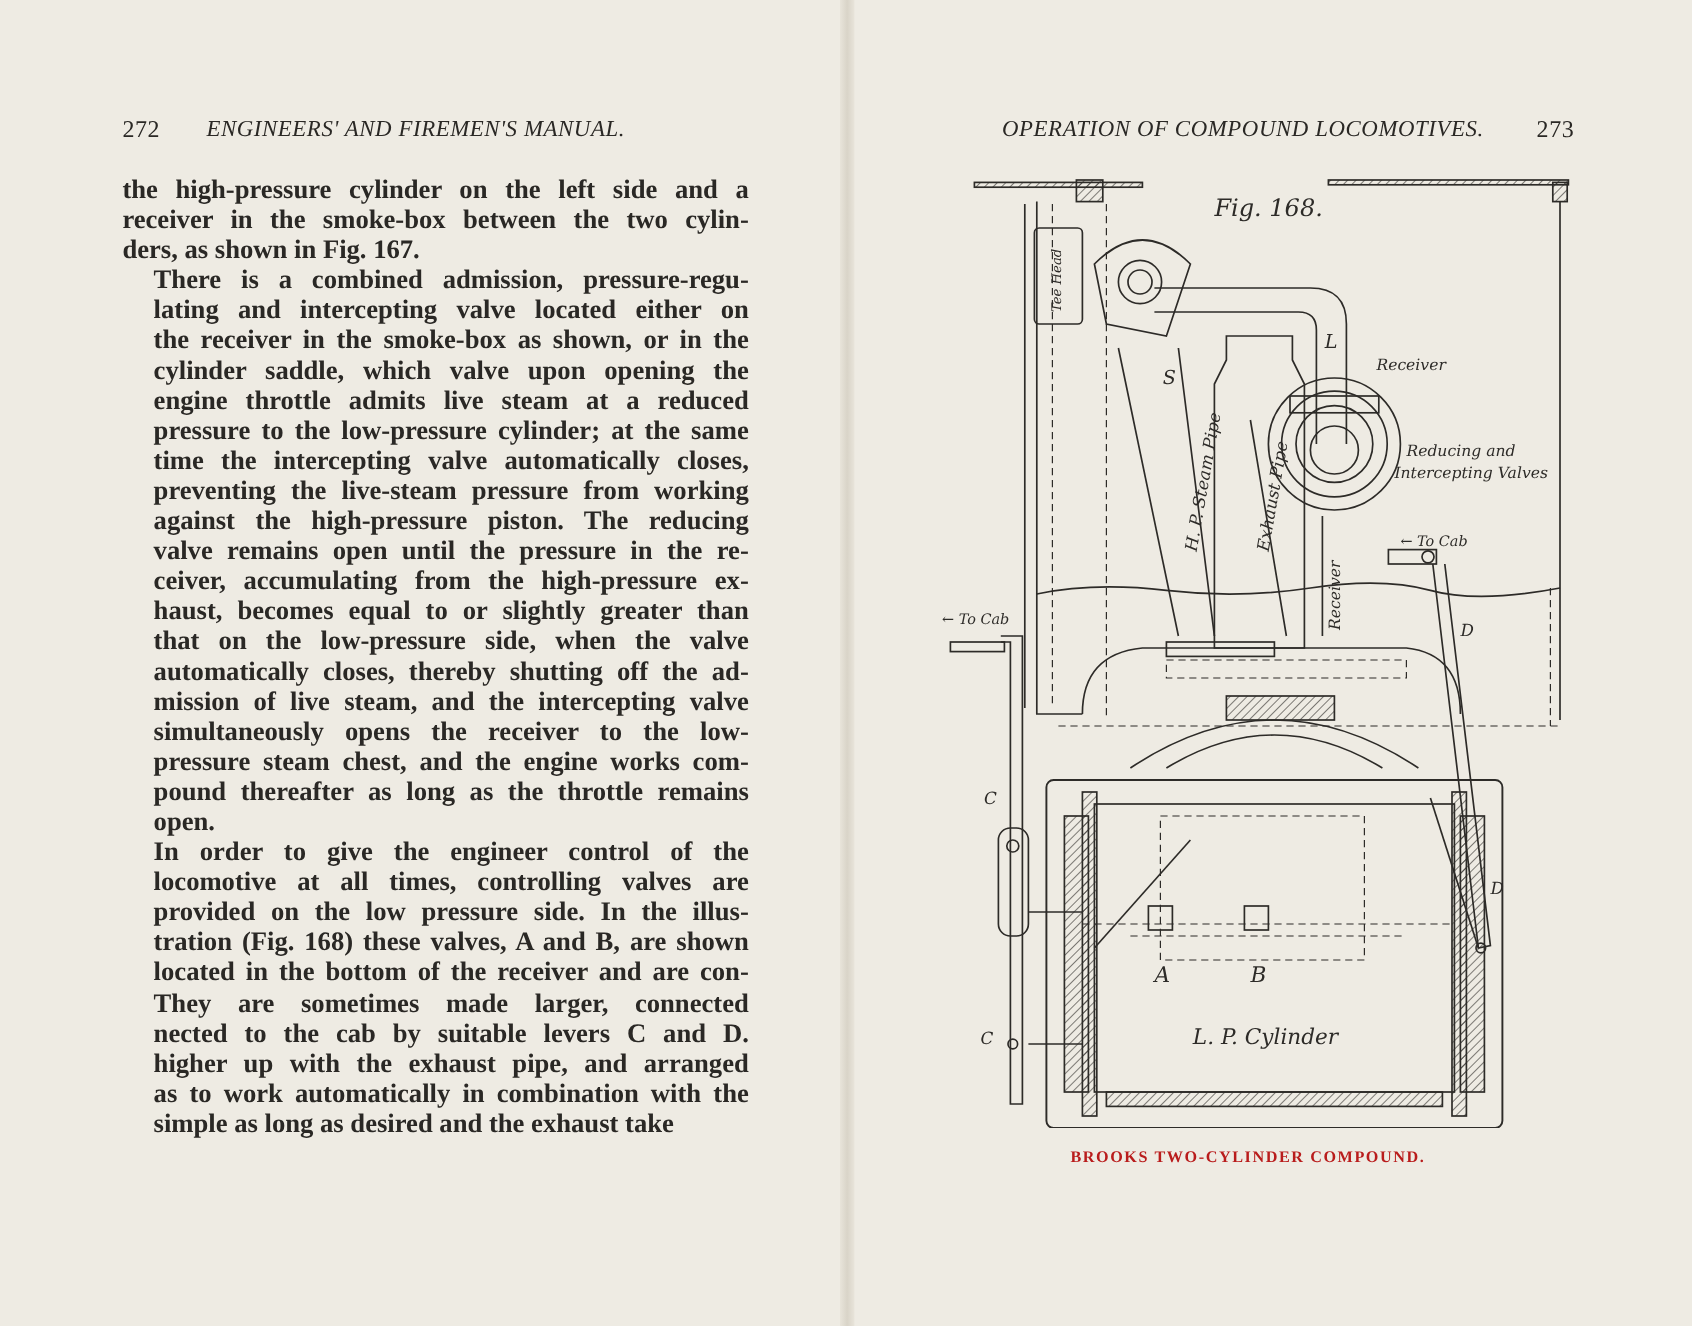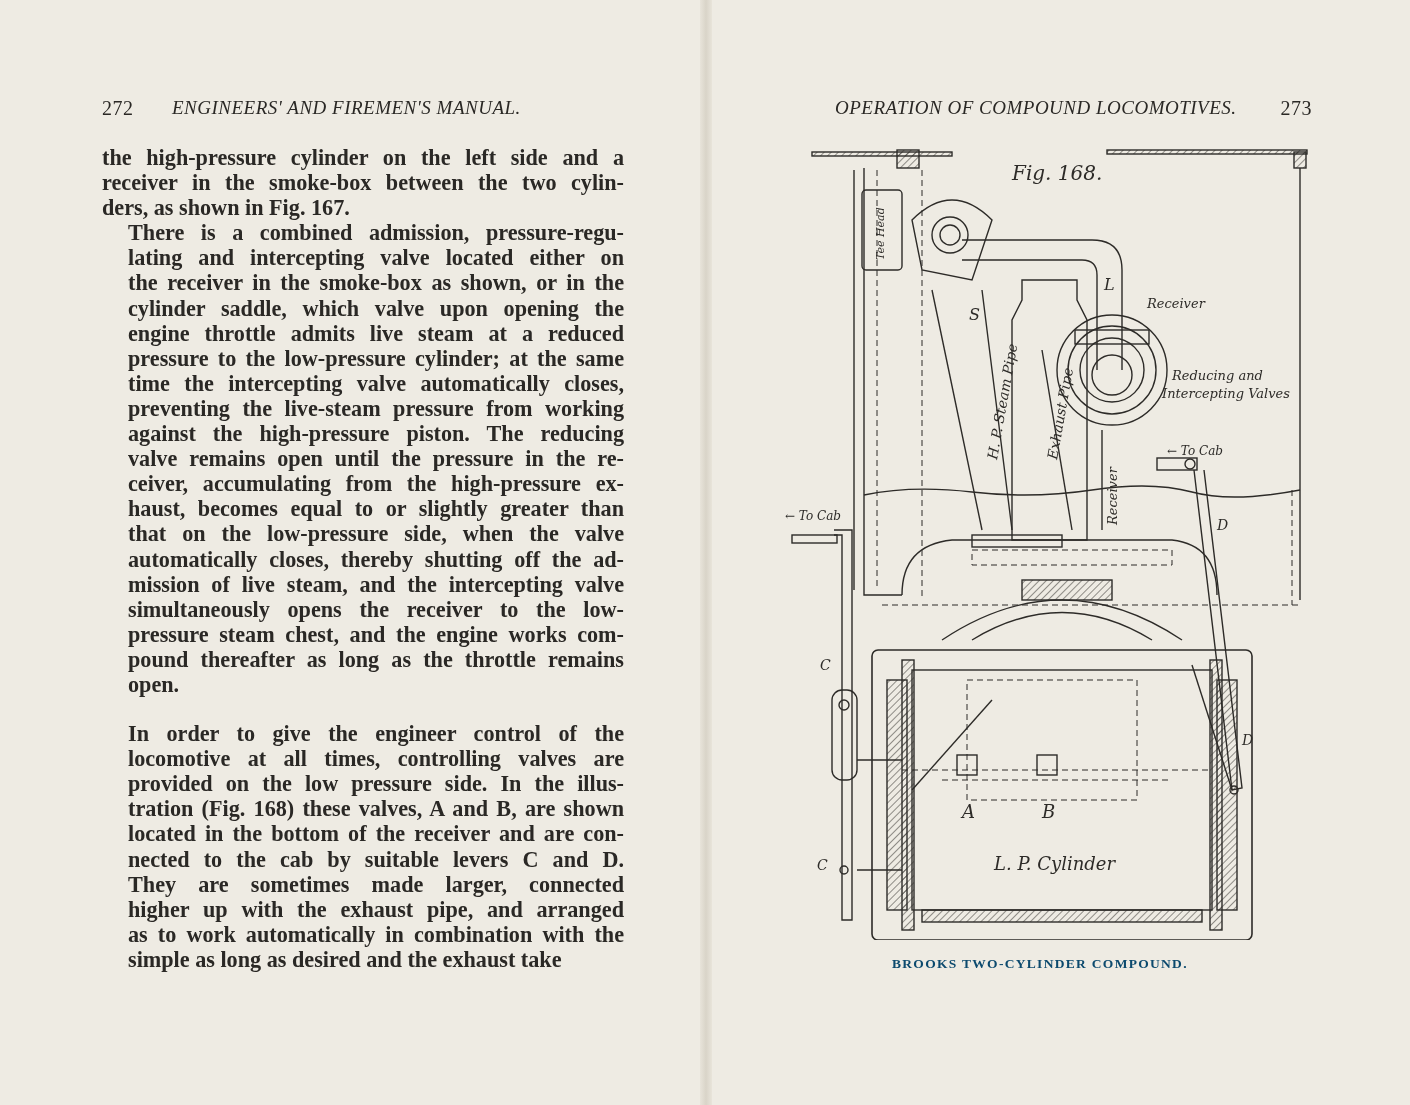--- a/index.html
+++ b/index.html
@@ -38,21 +38,21 @@
   }
   .body-text p { margin: 0; text-indent: 0; }
   .body-text p.indent { text-indent: 26px; }
   .body-text .line { display: block; text-align: justify; text-align-last: justify; white-space: nowrap; font-weight: bold; }
   .body-text .line.last { text-align-last: left; }
 
   .figure { position: absolute; left: 60px; top: 140px; width: 560px; height: 800px; }
   .figure svg { width: 100%; height: 100%; }
   .caption {
     position: absolute; left: 180px; top: 956px; font-size: 13.5px;
-    letter-spacing: 1.3px; font-weight: bold; color: #0c4a6e;
+    letter-spacing: 1.3px; font-weight: bold; color: #b91c1c;
   }
   .label-hand { font-family: "DejaVu Serif", serif; font-style: italic; }
 </style>
 </head>
 <body>
 
 <div class="spread">
 
   <div class="page left">
     <div class="runhead">
@@ -80,27 +80,27 @@
           <span class="line">haust, becomes equal to or slightly greater than</span>
           <span class="line">that on the low-pressure side, when the valve</span>
           <span class="line">automatically closes, thereby shutting off the ad-</span>
           <span class="line">mission of live steam, and the intercepting valve</span>
           <span class="line">simultaneously opens the receiver to the low-</span>
           <span class="line">pressure steam chest, and the engine works com-</span>
           <span class="line">pound thereafter as long as the throttle remains</span>
           <span class="line last">open.</span>
         </p>
         <p class="indent">
-          <span class="line" style="text-indent: 26px; margin-top: 24px;">In order to give the engineer control of the</span>
+          <span class="line" style="text-indent: 26px;">In order to give the engineer control of the</span>
           <span class="line">locomotive at all times, controlling valves are</span>
           <span class="line">provided on the low pressure side. In the illus-</span>
           <span class="line">tration (Fig. 168) these valves, A and B, are shown</span>
           <span class="line">located in the bottom of the receiver and are con-</span>
+          <span class="line">They are sometimes made larger, connected</span>
           <span class="line">nected to the cab by suitable levers C and D.</span>
-          <span class="line">They are sometimes made larger, connected</span>
           <span class="line">higher up with the exhaust pipe, and arranged</span>
           <span class="line">as to work automatically in combination with the</span>
           <span class="line last">simple as long as desired and the exhaust take</span>
         </p>
       </div>
   </div>
 
   <div class="gutter"></div>
 
   <div class="page right">

